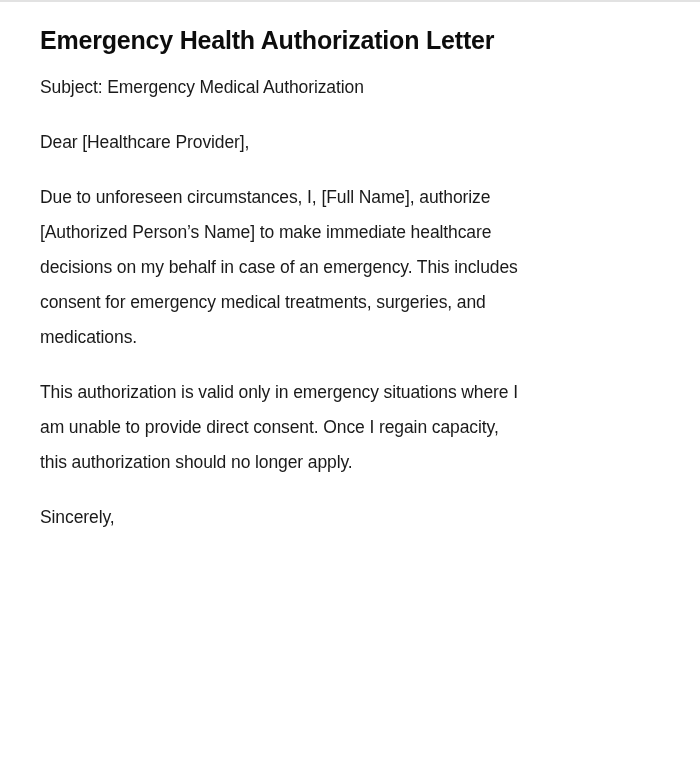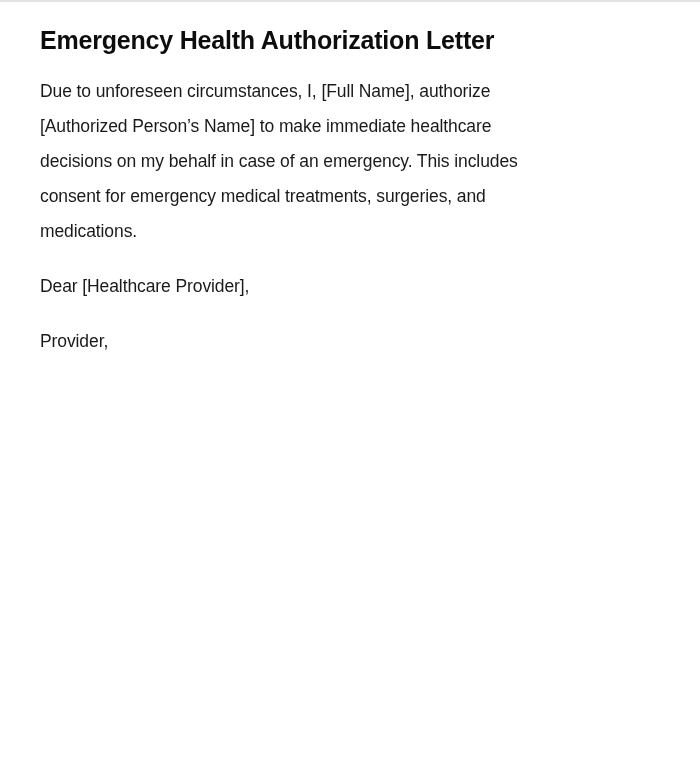--- a/index.html
+++ b/index.html
@@ -53,28 +53,32 @@
 </style>
 </head>
 <body>
 
 <div class="top-hairline"></div>
 
 <div class="letter-page">
 
   <h1 class="letter-title">Emergency Health Authorization Letter</h1>
 
+  <p class="letter-paragraph subject">Subject: Emergency Medical Authorization</p>
+
+  <p class="letter-paragraph">Dear [Healthcare Provider],</p>
 
   <p class="letter-paragraph">Due to unforeseen circumstances, I, [Full Name], authorize
 [Authorized Person’s Name] to make immediate healthcare
 decisions on my behalf in case of an emergency. This includes
 consent for emergency medical treatments, surgeries, and
 medications.</p>
 
-  <p class="letter-paragraph">Dear [Healthcare Provider],</p>
+  <p class="letter-paragraph">This authorization is valid only in emergency situations where I
+am unable to provide direct consent. Once I regain capacity,
+this authorization should no longer apply.</p>
 
 
-
-  <p class="letter-paragraph">Provider,</p>
+  <p class="letter-paragraph">Sincerely,</p>
 
 
 
 </div>
 
 </body></html>

